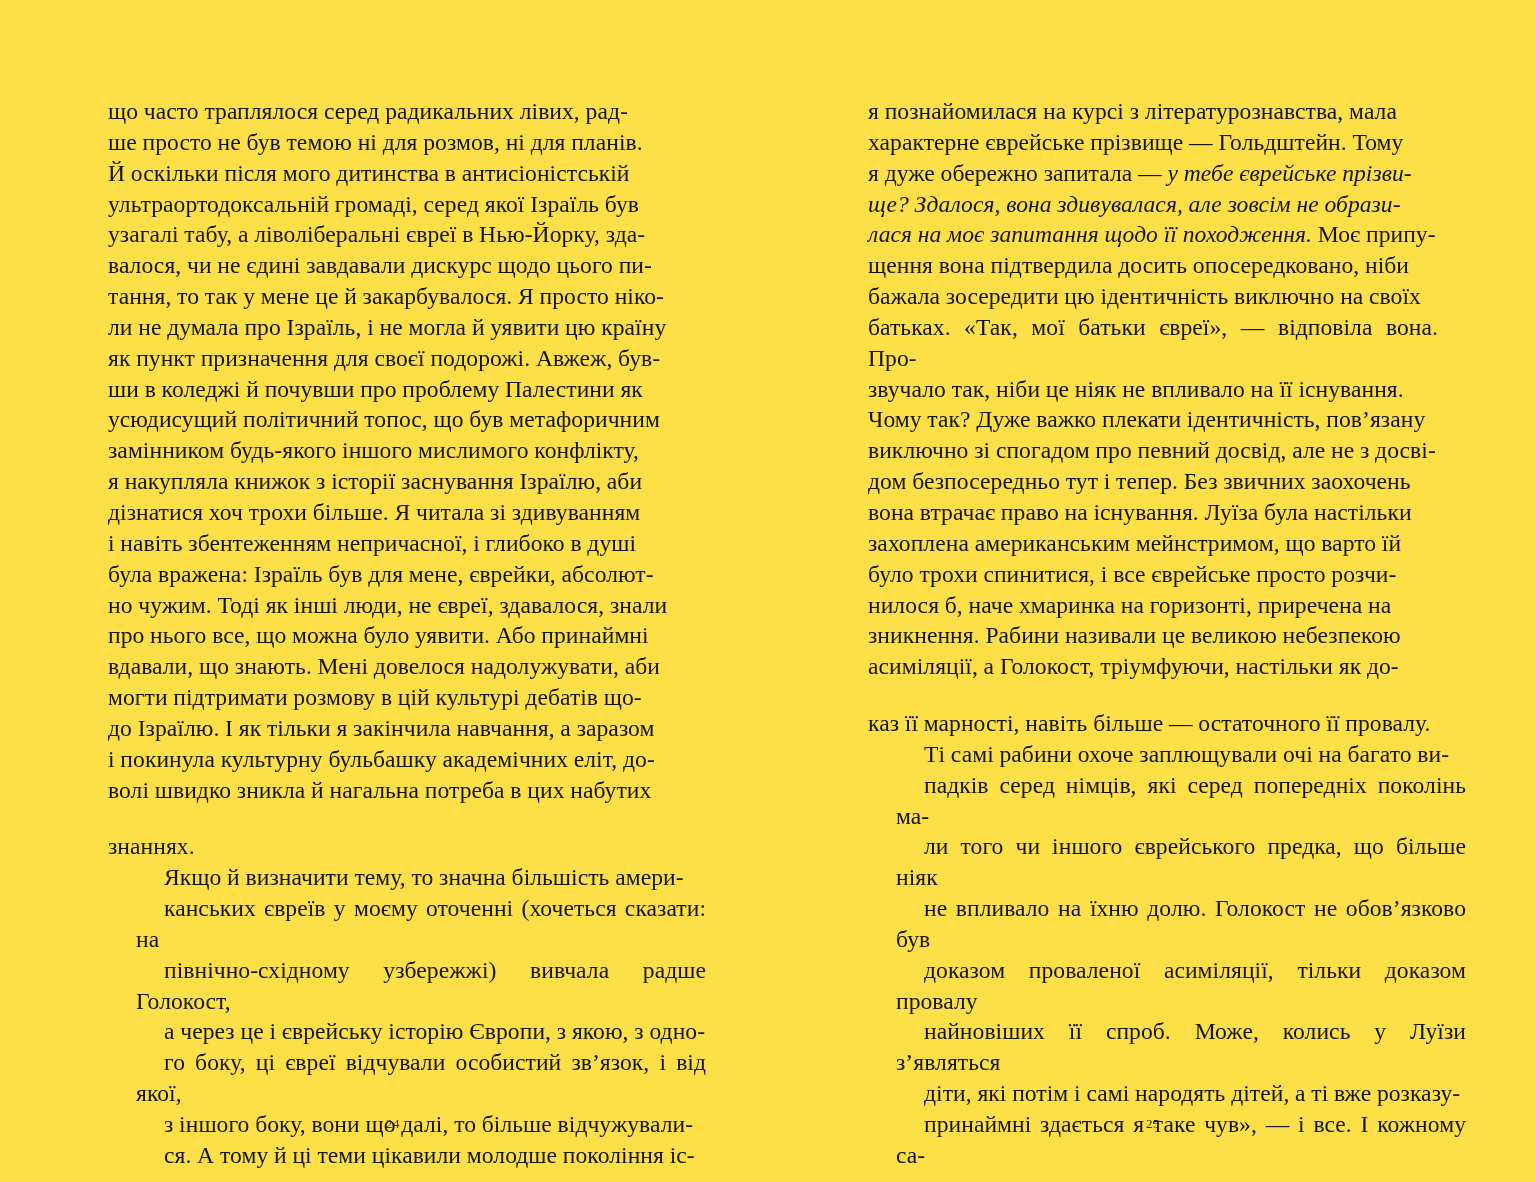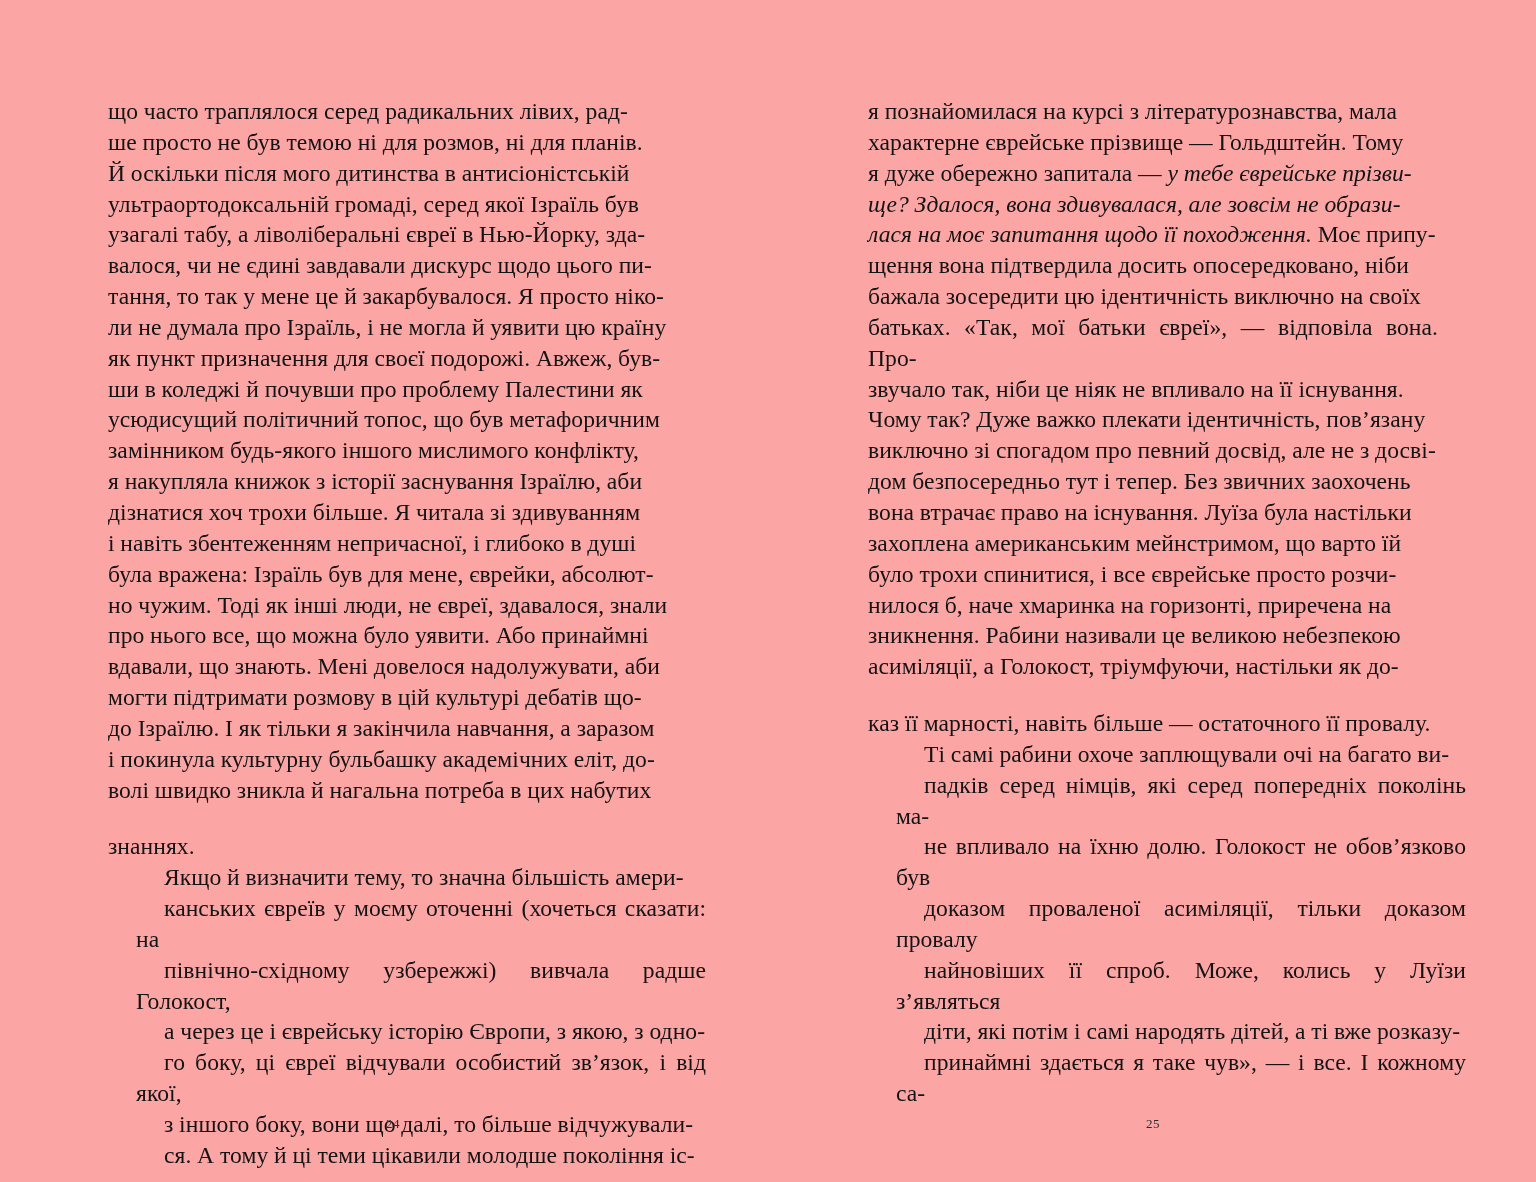--- a/index.html
+++ b/index.html
@@ -12,21 +12,21 @@
     height: 1182px;
     font-family: "Liberation Serif", "DejaVu Serif", serif;
     color: #141414;
     overflow: hidden;
   }
 
   .spread {
     position: relative;
     width: 1536px;
     height: 1182px;
-    background: #fca5a5;
+    background: #fde047;
   }
 
   .page {
     position: absolute;
     top: 0;
     height: 1182px;
     box-sizing: border-box;
   }
 
   .page-left  { left: 0px;   width: 768px; }
@@ -158,20 +158,21 @@
           <span class="line"><span class="stretch">захоплена американським мейнстримом, що варто їй</span></span>
           <span class="line"><span class="stretch">було трохи спинитися, і все єврейське просто розчи-</span></span>
           <span class="line"><span class="stretch">нилося б, наче хмаринка на горизонті, приречена на</span></span>
           <span class="line"><span class="stretch">зникнення. Рабини називали це великою небезпекою</span></span>
           <span class="line"><span class="stretch">асиміляції, а Голокост, тріумфуючи, настільки як до-</span></span>
           <span class="line last"><span class="stretch">каз її марності, навіть більше — остаточного її провалу.</span></span>
         </p>
         <p class="para indent">
           <span class="line"><span class="stretch" style="text-indent: 28px;">Ті самі рабини охоче заплющували очі на багато ви-</span></span>
           <span class="line"><span class="stretch">падків серед німців, які серед попередніх поколінь ма-</span></span>
+          <span class="line"><span class="stretch">ли того чи іншого єврейського предка, що більше ніяк</span></span>
           <span class="line"><span class="stretch">не впливало на їхню долю. Голокост не обов’язково був</span></span>
           <span class="line"><span class="stretch">доказом проваленої асиміляції, тільки доказом провалу</span></span>
           <span class="line"><span class="stretch">найновіших її спроб. Може, колись у Луїзи з’являться</span></span>
           <span class="line"><span class="stretch">діти, які потім і самі народять дітей, а ті вже розказу-</span></span>
           <span class="line"><span class="stretch">принаймні здається я таке чув», — і все. І кожному са-</span></span>
         </p>
       </div>
     <div class="folio">25</div>
   </div>
 

